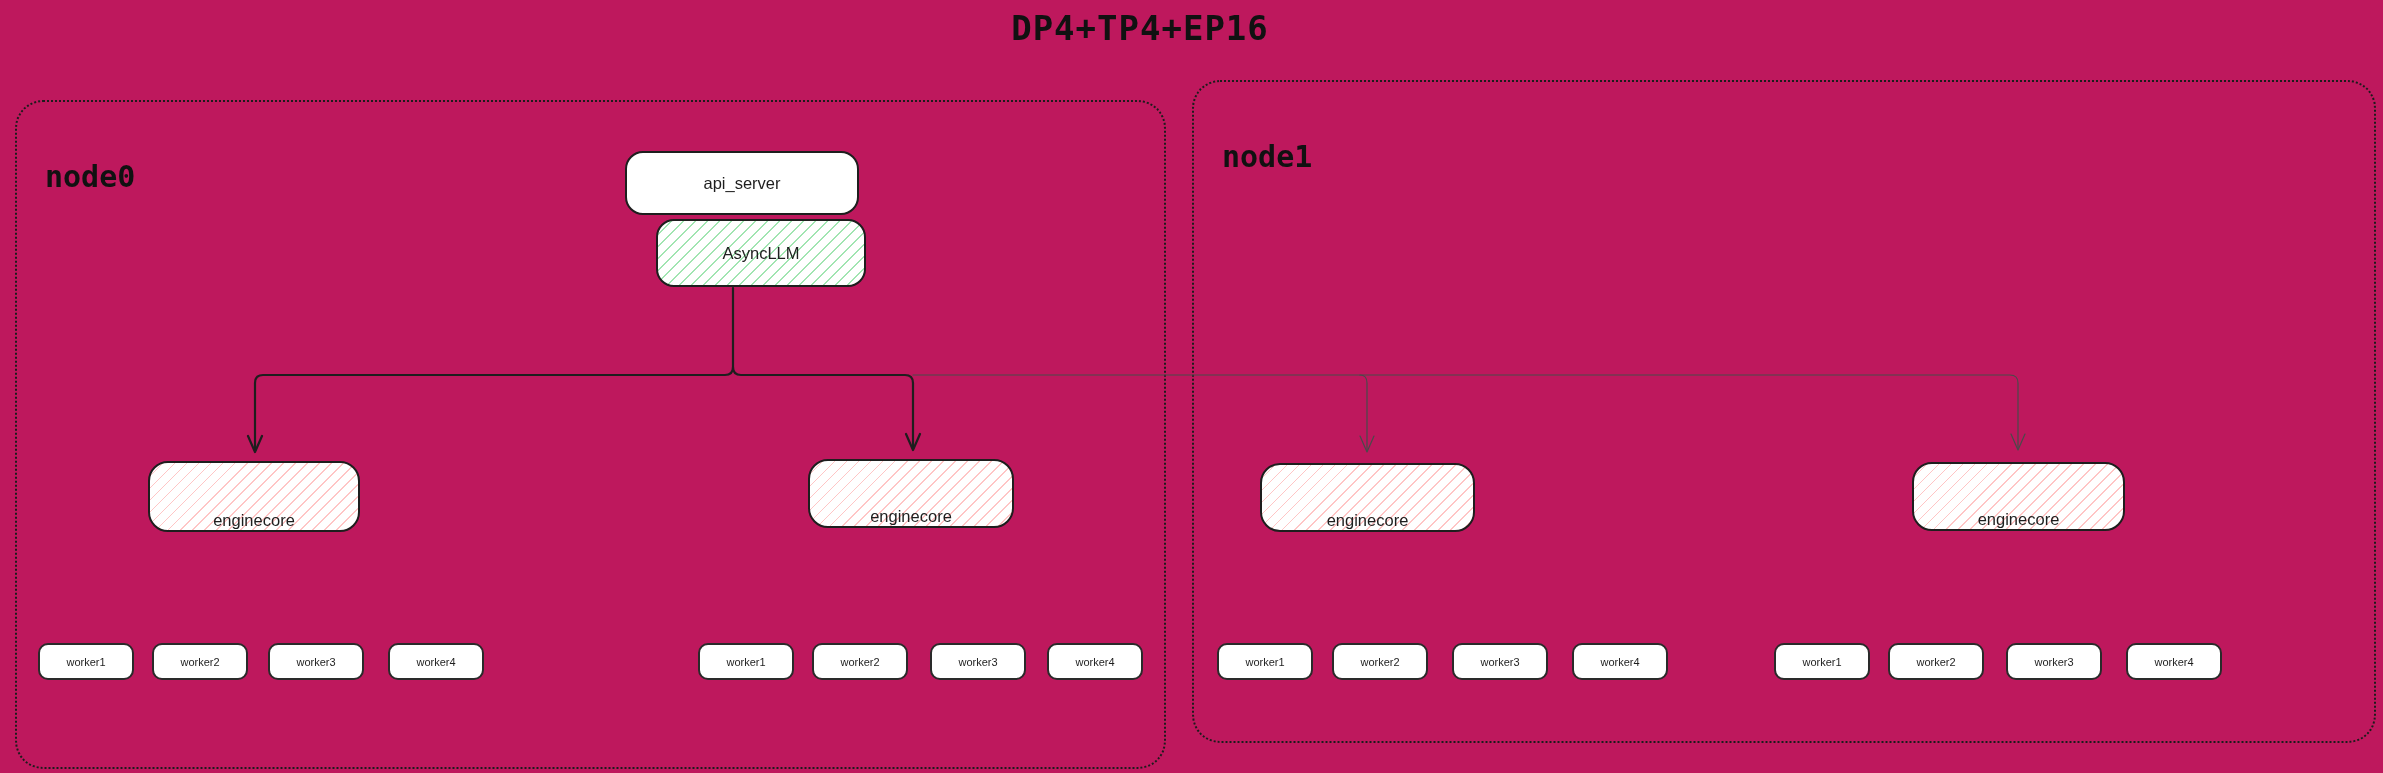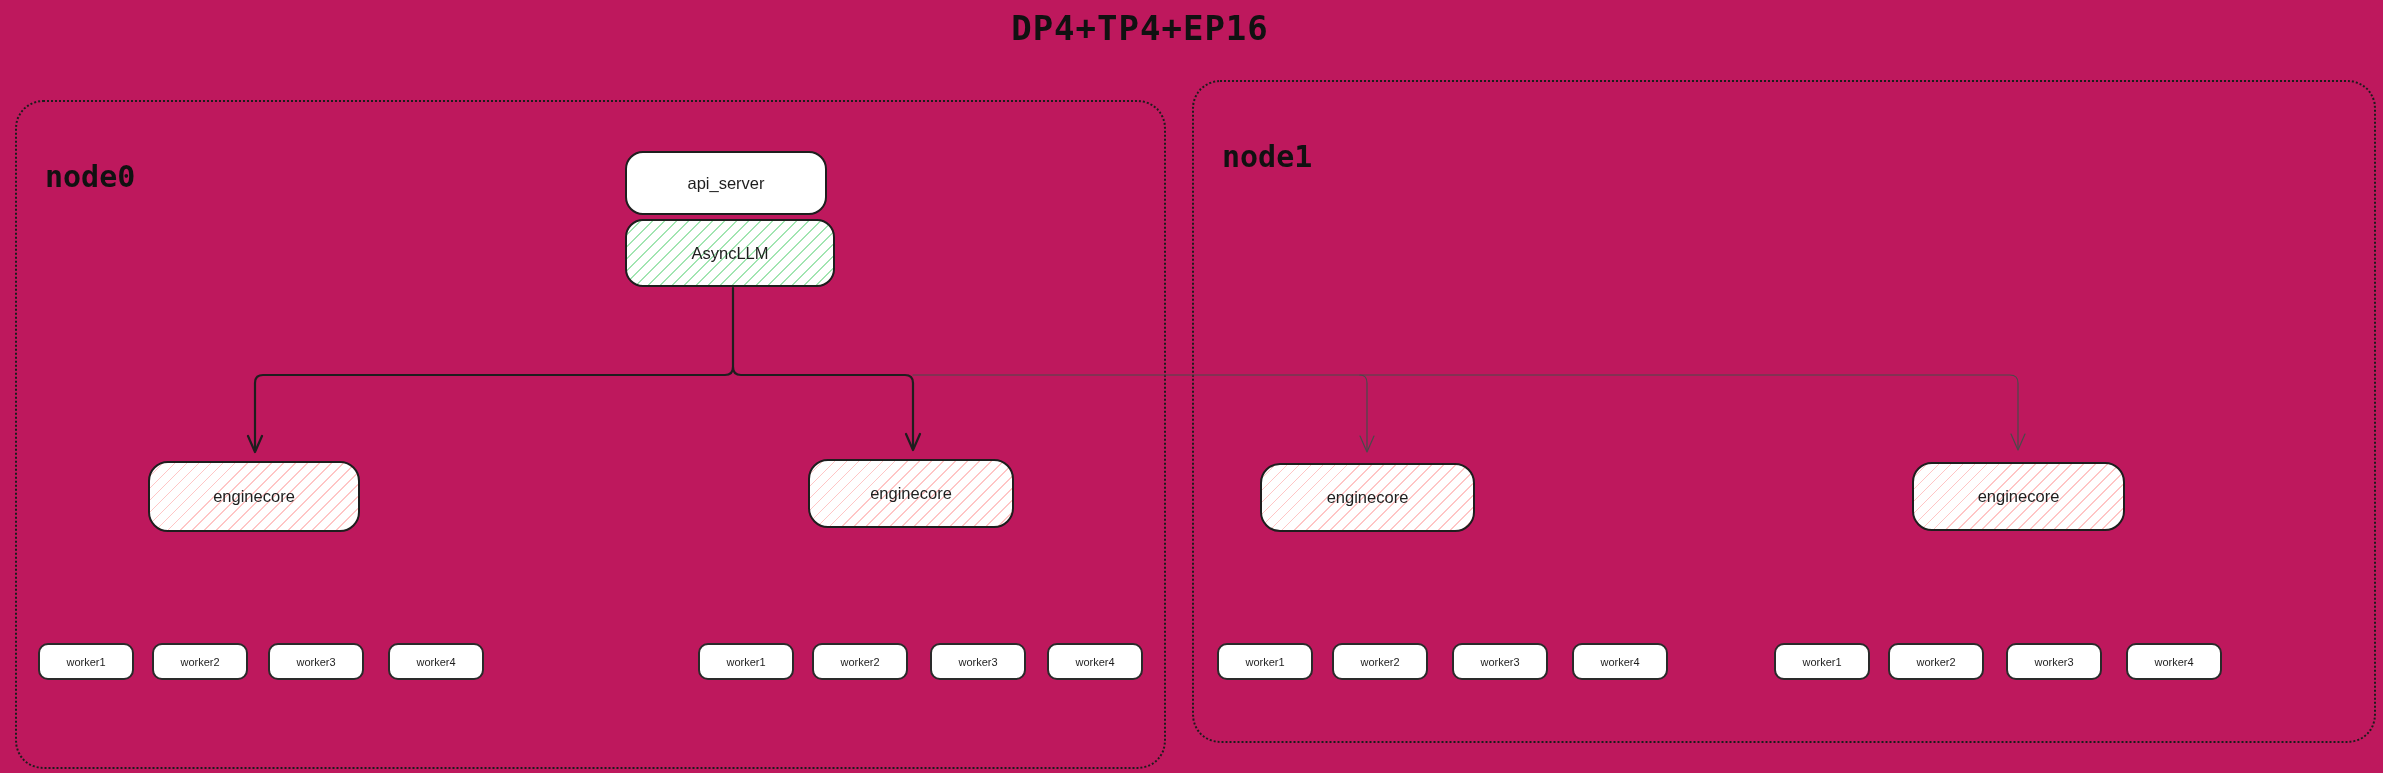--- a/index.html
+++ b/index.html
@@ -20,21 +20,21 @@
     position:absolute; left:28px; top:28px;
     font-family:"DejaVu Sans Mono", monospace; font-weight:bold;
     font-size:30px; color:#111;margin-top:29px;
   }
   .box {
     position:absolute; display:flex; align-items:center; justify-content:center;
     border:2px solid #1e1e1e; background-color:#ffffff;
     font-size:16.5px; color:#1e1e1e; box-sizing:border-box;
   }
   .big { border-radius:18px; }
-  .core { border-radius:20px; }
+  .core { border-radius:20px;align-items:flex-end; }
   .hatch-green {
     background-image:repeating-linear-gradient(135deg,
       rgba(110,215,135,0.65) 0px, rgba(110,215,135,0.65) 1.5px,
       transparent 1.5px, transparent 8.5px);
   }
   .hatch-red {
     background-image:repeating-linear-gradient(135deg,
       rgba(255,140,140,0.5) 0px, rgba(255,140,140,0.5) 1.3px,
       transparent 1.3px, transparent 8.5px);
   }
@@ -71,24 +71,24 @@
     </g>
 
     <g stroke="#4a4a4a" stroke-width="1.2" fill="none" stroke-linecap="round" stroke-linejoin="round">
       <path d="M913,375 L2010,375 Q2018,375 2018,383 L2018,448"></path>
       <path d="M1360,375 Q1367,375 1367,383 L1367,450"></path>
       <path d="M1360,436 L1367,452 L1374,436"></path>
       <path d="M2011,434 L2018,450 L2025,434"></path>
     </g>
   </svg>
 
-  <div class="box big" style="left:625px; top:151px; width:202px; height:64px;justify-content:center;">
+  <div class="box big" style="left:625px; top:151px; width:234px; height:64px;justify-content:center;">
     <span>api_server</span>
   </div>
-  <div class="box big hatch-green" style="left:625px; top:219px; width:210px; height:68px;">
+  <div class="box big hatch-green" style="left:656px; top:219px; width:210px; height:68px;">
     <span>AsyncLLM</span>
   </div>
 
   <div class="box core hatch-red" style="left:148px; top:461px; width:212px; height:71px;">
     <span>enginecore</span>
   </div>
   <div class="box core hatch-red" style="left:808px; top:459px; width:206px; height:69px;">
     <span>enginecore</span>
   </div>
   <div class="box core hatch-red" style="left:1260px; top:463px; width:215px; height:69px;">

